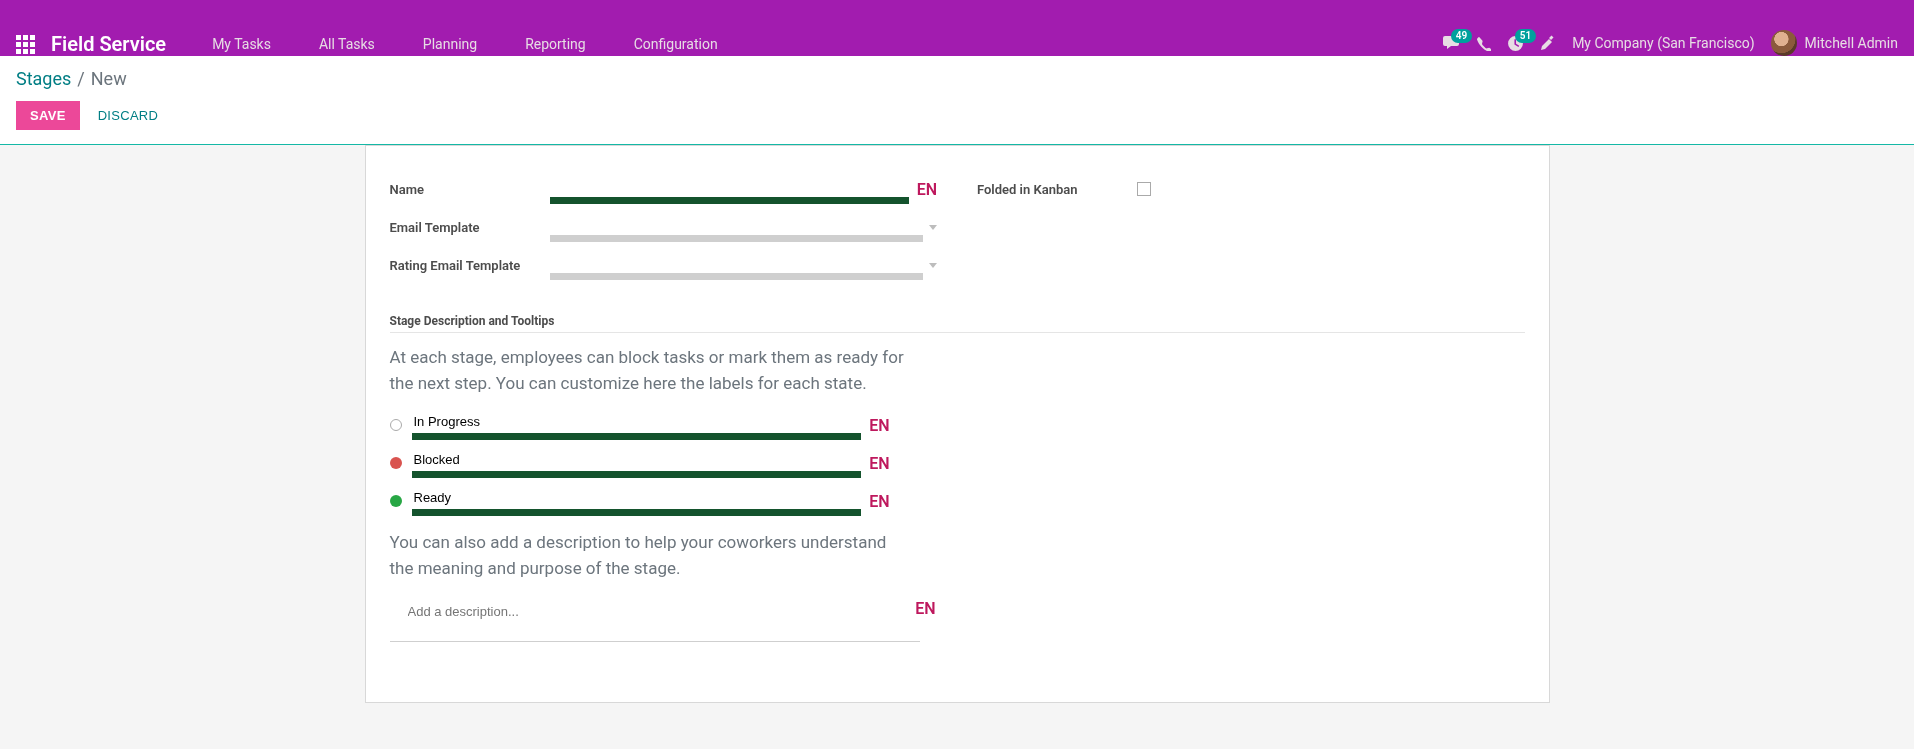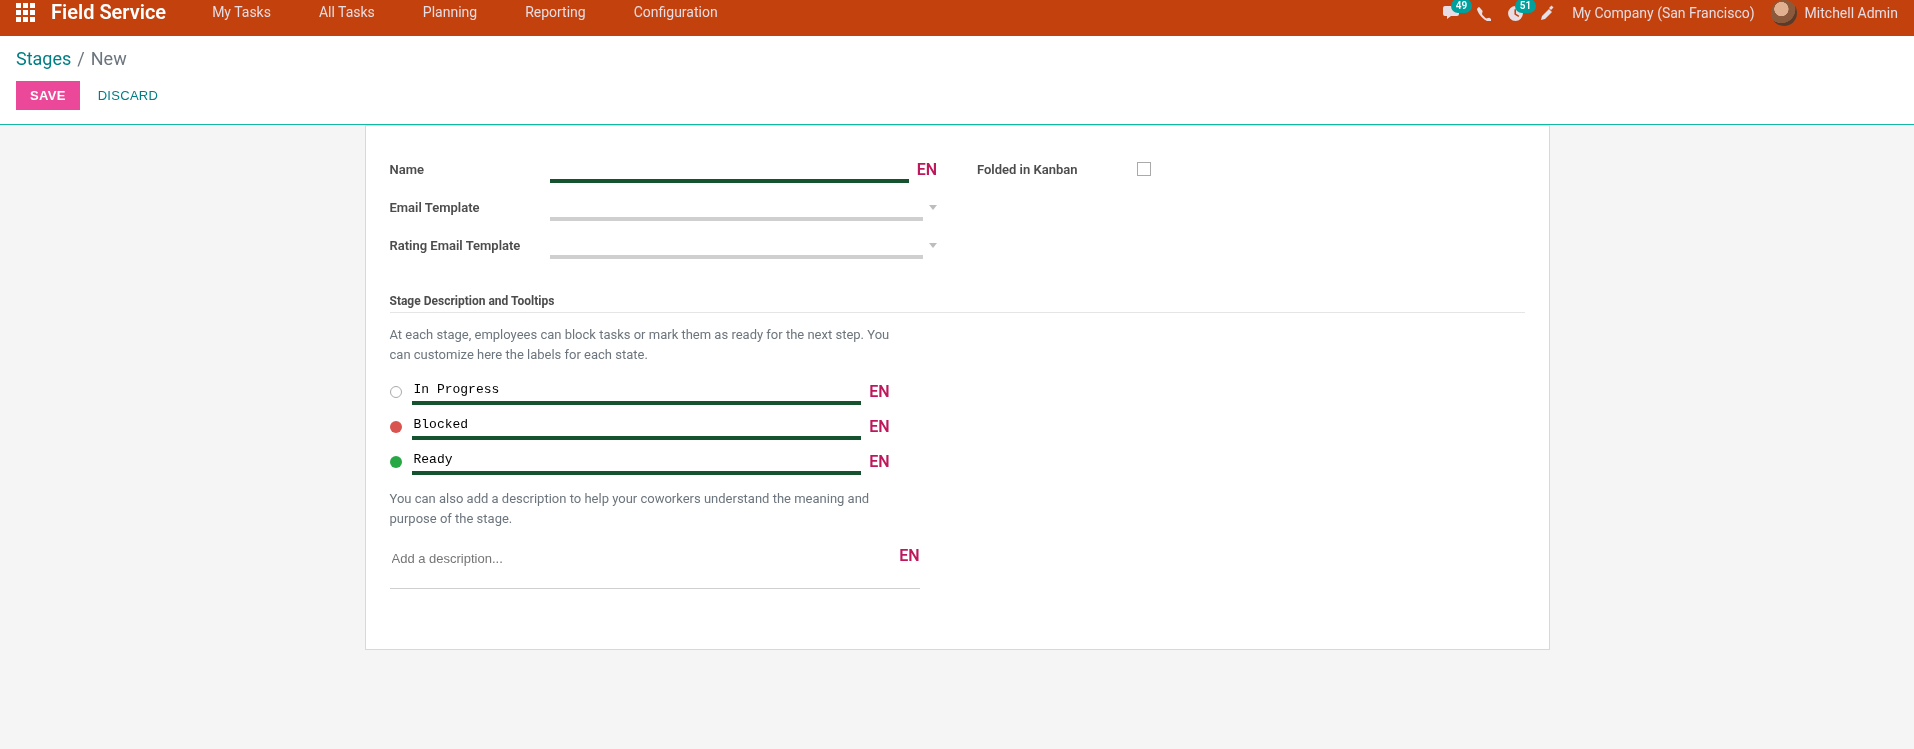--- a/index.html
+++ b/index.html
@@ -6,24 +6,24 @@
 body {
   font-family: -apple-system, BlinkMacSystemFont, "Segoe UI", Roboto, "Helvetica Neue", Arial, sans-serif;
   background: #f5f5f5;
   color: #4c4c4c;
   font-size: 14px;
 }
 
 
 .navbar {
   display: flex;
-  align-items: flex-start;
-  background: #c2410c;
+  align-items: flex-end;
+  background: #a21caf;
   color: #fff;
-  height: 36px;
+  height: 56px;
   padding: 0 16px;
 }
 .navbar-left { display: flex; align-items: center; flex: 1; }
 .apps-icon {
   display: grid;
   grid-template-columns: repeat(3, 5px);
   grid-template-rows: repeat(3, 5px);
   gap: 2px;
   margin-right: 16px;
   cursor: pointer;
@@ -126,26 +126,25 @@
 }
 .col { flex:1; }
 
 .frow { display:flex; align-items:center; margin-bottom:8px; min-height:30px;}
 .flabel { width: 160px; font-weight:600; color:#4c4c4c; font-size:13px;}
 .fcell { flex:1; position:relative; display:flex; align-items:center; }
 
 .input-underline {
   flex:1;
   border:none;
-  border-bottom:4px solid #14532d;
+  border-bottom:7px solid #14532d;
   padding: 4px 2px;
   font-size:13px;
   outline:none;
   background:transparent;
-  font-family:Liberation Mono, monospace;
 }
 .input-underline.light { border-bottom-color:#cfcfcf; }
 .lang-tag {
   color:#be185d;
   font-weight:600;
   font-size:16px;
   margin-left:8px;
   cursor:pointer;
 }
 .caret-down {
@@ -162,35 +161,35 @@
   font-size:12px;
   font-weight:700;
   color:#4c4c4c;
   border-bottom:1px solid #e5e5e5;
   padding-bottom:4px;
   margin-top:26px;
   margin-bottom:12px;
 }
 .help-text {
   color:#6c757d;
-  font-size:13px;
+  font-size:17px;
   line-height:1.5;
   max-width:520px;
   margin-bottom:14px;
 }
 
 .state-row { display:flex; align-items:center; margin-bottom:8px; max-width: 500px;}
 .state-dot {
   width:12px;height:12px;border-radius:50%;margin-right:10px;flex-shrink:0;
 }
 .dot-grey { background:#fff;border:1px solid #aaa;}
 .dot-red { background:#d9534f;}
 .dot-green { background:#28a745;}
 
-.desc-input-wrap{ display:flex; align-items:flex-start; max-width:530px; margin-top:18px;}
+.desc-input-wrap{ display:flex; align-items:flex-start; max-width:530px; margin-top:18px;margin-left:16px;}
 .desc-input {
   flex:1;
   border:none;
   padding:4px 2px;
   font-size:13px;
   color:#adb5bd;
   outline:none;
   resize:none;
   background:transparent;
   min-height:24px;

